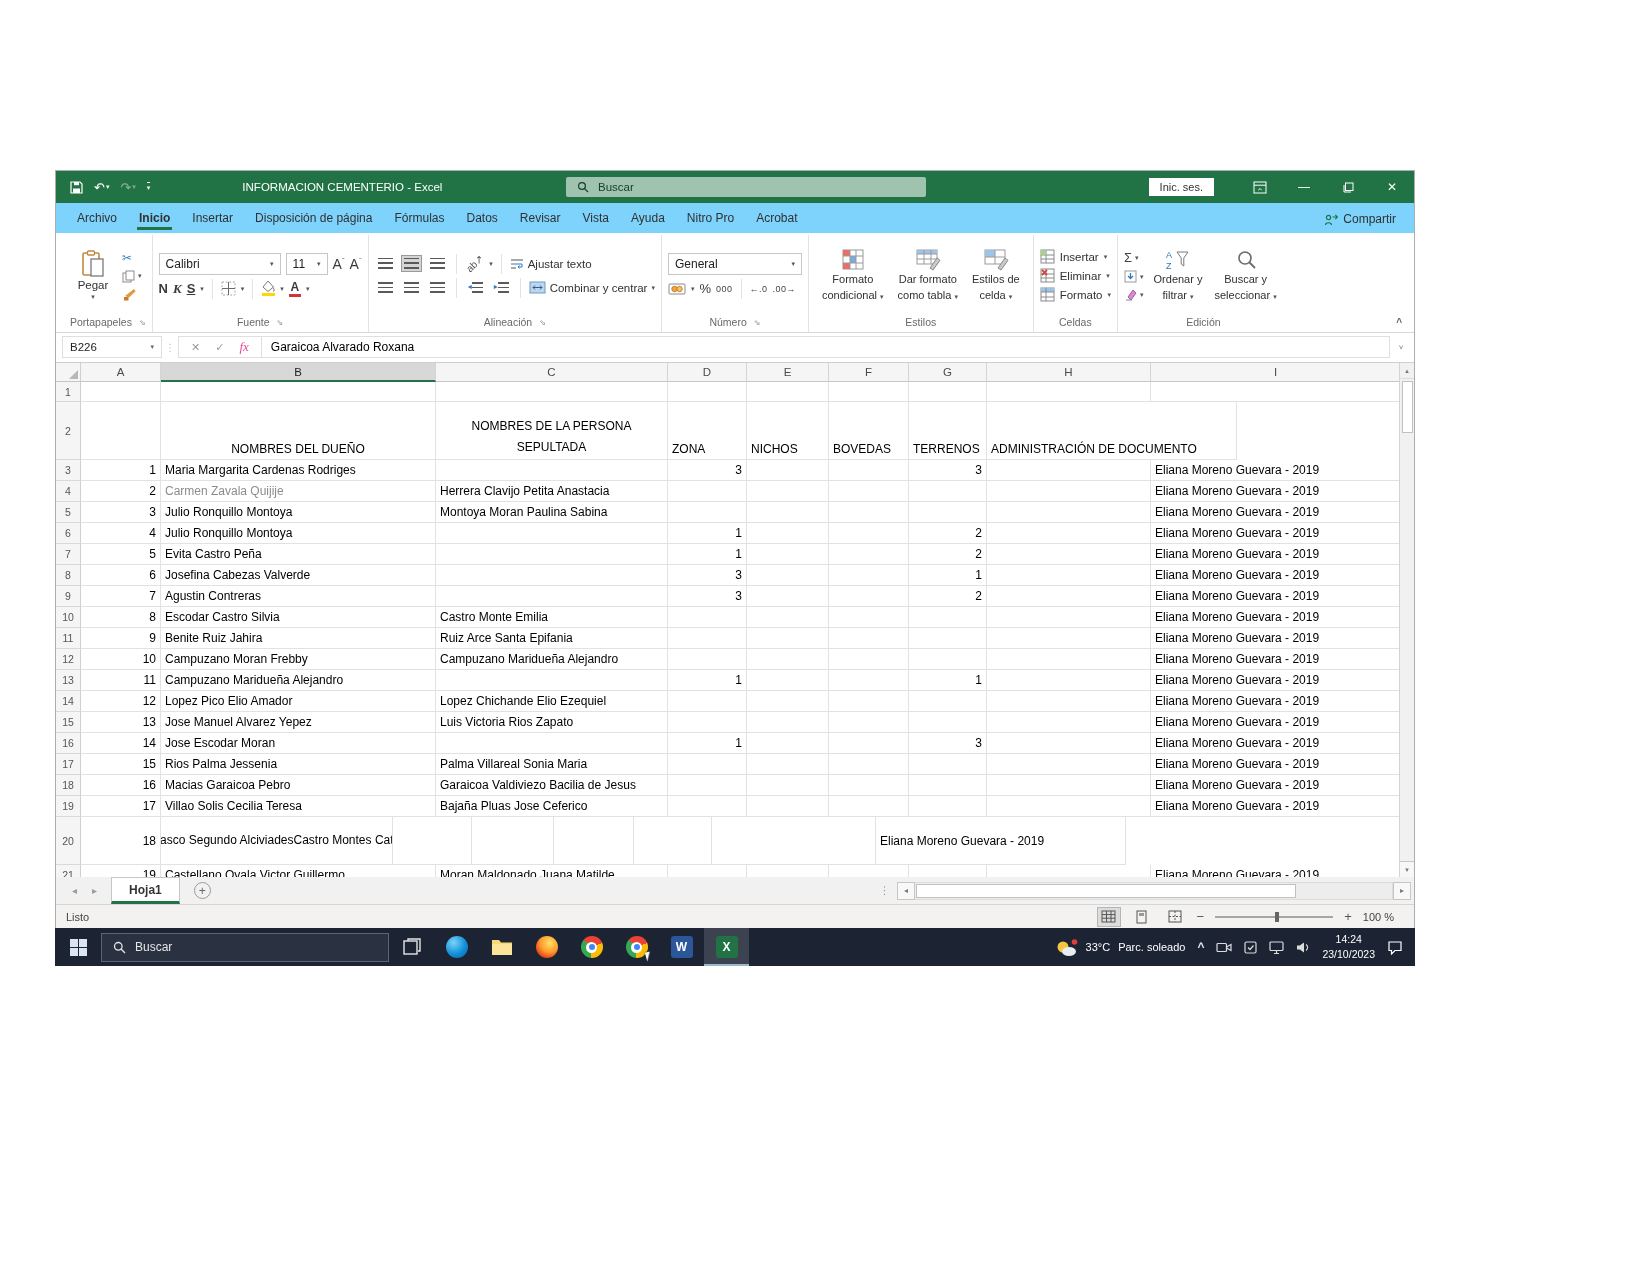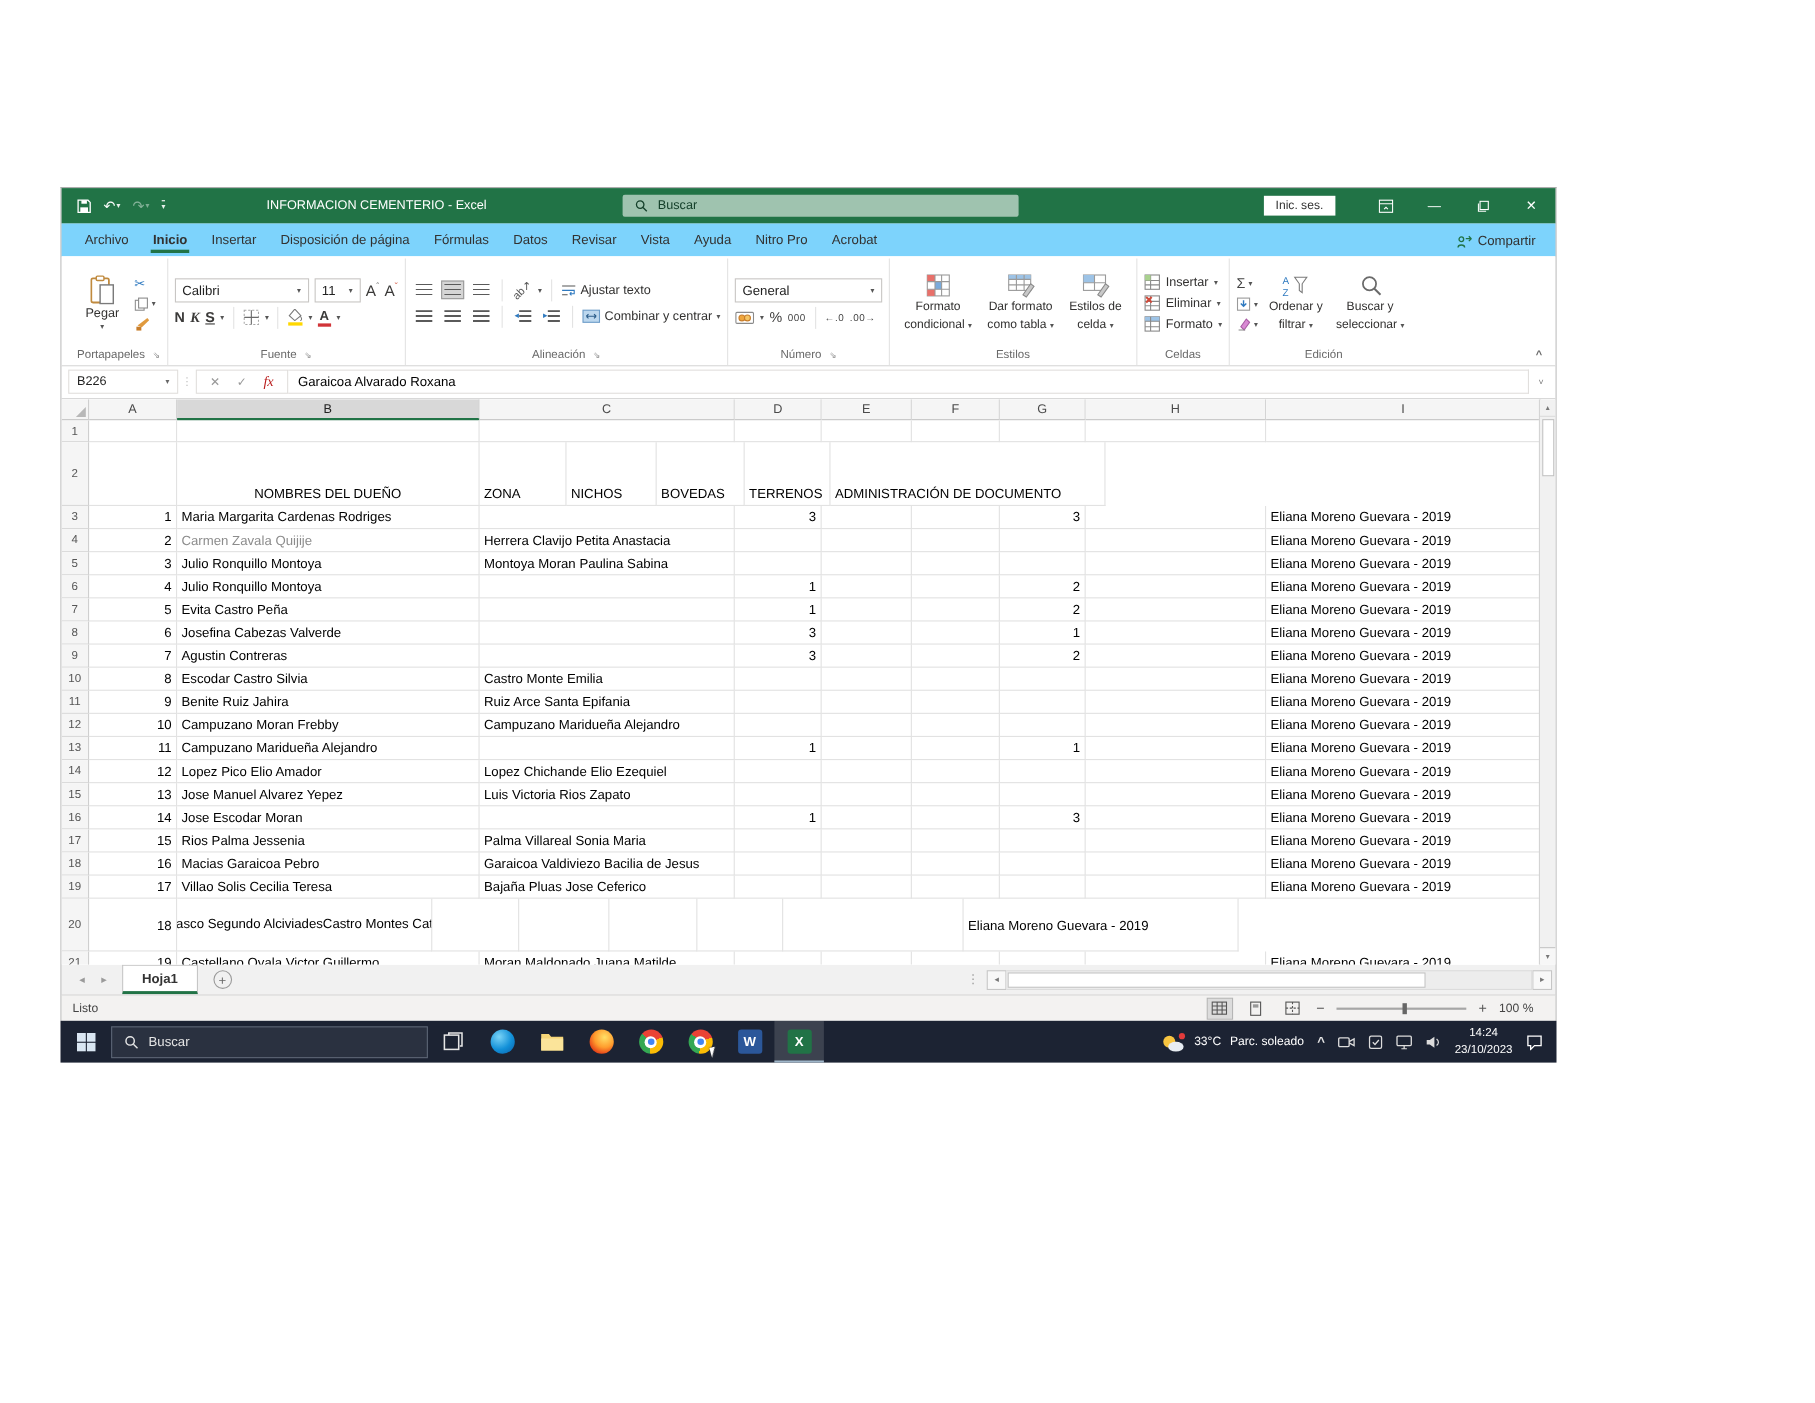--- a/index.html
+++ b/index.html
@@ -59,21 +59,21 @@
 .cellrow{display:flex;align-items:center;gap:5px;font-size:11.5px;color:#323130;}
 .edicol{display:flex;flex-direction:column;gap:5px;margin-right:4px;}
 .edibig{display:flex;flex-direction:column;align-items:center;font-size:11px;color:#323130;padding:1px 6px;gap:2px;text-align:center;line-height:1.2;}
 .collapse{position:absolute;right:12px;bottom:4px;color:#666;font-size:10px;font-weight:bold;}
 
 
 .frmrow{height:30px;display:flex;align-items:stretch;background:#fff;border-bottom:1px solid #cfcfcf;padding:3px 2px 4px 6px;flex:0 0 auto;}
 .namebox{width:100px;border:1px solid #e1dfdd;display:flex;align-items:center;justify-content:space-between;padding:0 7px;font-size:11.5px;color:#222;}
 .fxdots{width:16px;display:flex;align-items:center;justify-content:center;color:#c0c0c0;font-size:10px;}
 .fxbtns{display:flex;align-items:center;gap:15px;padding:0 12px;border:1px solid #e1dfdd;color:#9a9a9a;font-size:11px;}
-.fxlbl{font-style:italic;font-family:"Liberation Serif",serif;color:#b91c1c;font-size:13px;}
+.fxlbl{font-style:italic;font-family:"Liberation Serif",serif;color:#ec4899;font-size:13px;}
 .frmtext{flex:1;border:1px solid #e1dfdd;border-left:none;display:flex;align-items:center;padding:0 9px;font-size:12px;color:#000;}
 .frmchev{width:22px;display:flex;align-items:center;justify-content:center;color:#777;font-size:8px;}
 
 
 .gridwrap{flex:1;position:relative;overflow:hidden;background:#fff;display:flex;flex-direction:column;}
 .colhdrs{height:19px;display:flex;flex:0 0 auto;}
 .corner{width:25px;flex:0 0 auto;background:#f5f5f5;border-right:1px solid #cfcfcf;border-bottom:1px solid #c6c6c6;position:relative;}
 .corner::after{content:"";position:absolute;right:2px;bottom:2px;border-style:solid;border-width:0 0 9px 9px;border-color:transparent transparent #b8b8b8 transparent;}
 .colhdr{flex:0 0 auto;display:flex;align-items:center;justify-content:center;font-size:11.5px;color:#4a4a4a;background:#f5f5f5;border-right:1px solid #d4d4d4;border-bottom:1px solid #c6c6c6;}
 .colhdr.sel{background:#d8d8d8;border-bottom:2px solid #217346;color:#222;}
@@ -557,20 +557,21 @@
             <div class="gcell right" style="width: 82px;"></div>
             <div class="gcell right" style="width: 80px;"></div>
             <div class="gcell right" style="width: 78px;"></div>
             <div class="gcell" style="width: 164px;"></div>
             <div class="gcell" style="width: 250px;"></div>
           </div>
           <div class="grow" style="height: 58px;">
             <div class="rownum">2</div>
             <div class="gcell hc" style="width: 80px;"></div>
             <div class="gcell hc center" style="width: 275px;">NOMBRES DEL DUEÑO</div>
+            <div class="gcell hc wrapcell center" style="width: 232px;">NOMBRES DE LA PERSONA SEPULTADA</div>
             <div class="gcell hc" style="width: 79px;">ZONA</div>
             <div class="gcell hc" style="width: 82px;">NICHOS</div>
             <div class="gcell hc" style="width: 80px;">BOVEDAS</div>
             <div class="gcell hc" style="width: 78px;">TERRENOS</div>
             <div class="gcell hc" style="width: 250px;">ADMINISTRACIÓN DE DOCUMENTO</div>
           </div>
           <div class="grow" style="height: 21px;">
             <div class="rownum">3</div>
             <div class="gcell right" style="width: 80px;">1</div>
             <div class="gcell" style="width: 275px;">Maria Margarita Cardenas Rodriges</div>

